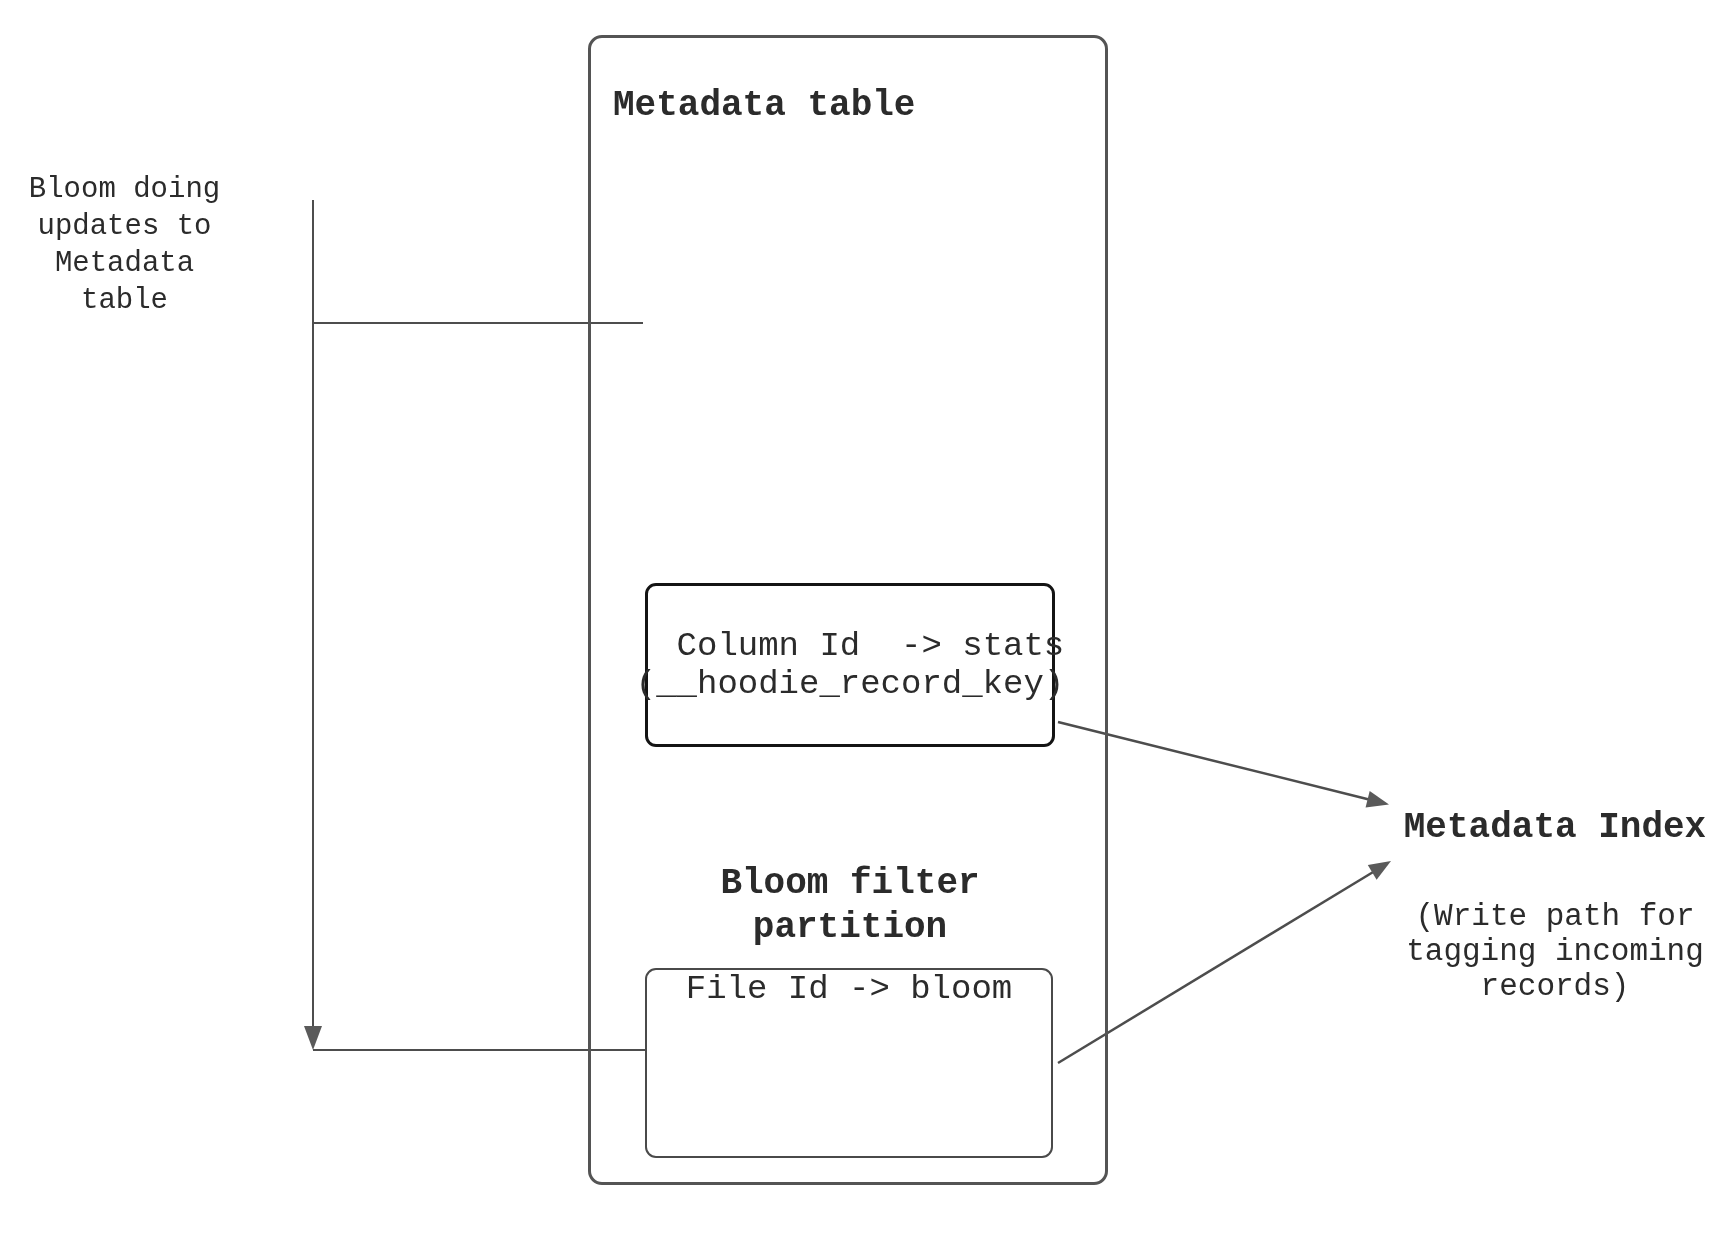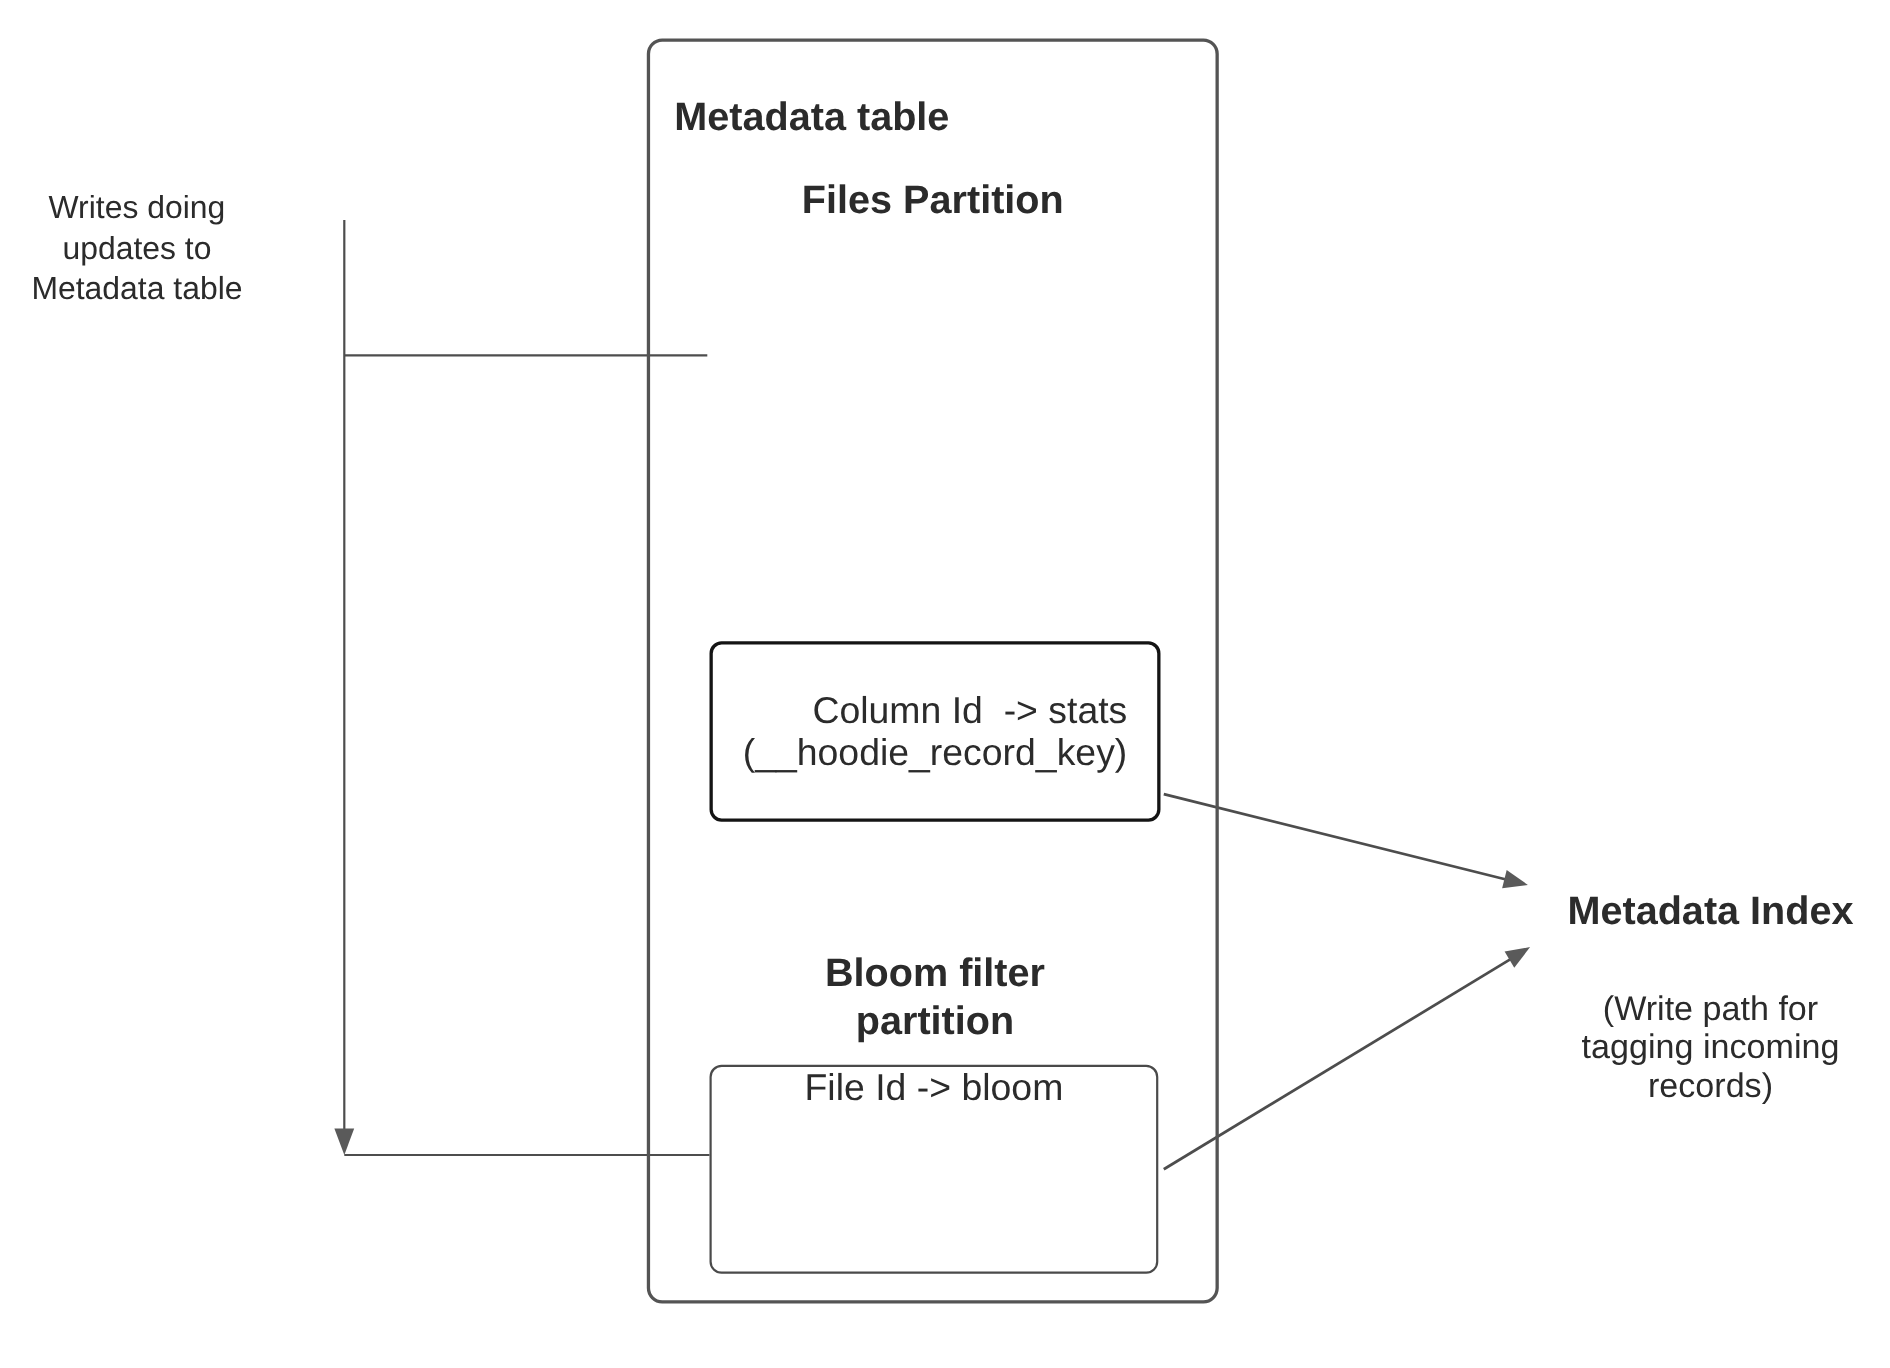--- a/index.html
+++ b/index.html
@@ -4,21 +4,21 @@
 <style>
   html,body{margin:0;padding:0;background:#ffffff;}
   .canvas{
     position:relative;
     width:1718px;height:1244px;
     background:#ffffff;
     font-family:"Liberation Sans", sans-serif;
     color:var(--text,#2b2b2b);
     overflow:hidden;
   }
-  .abs{position:absolute;}
+  .abs{position:absolute;font-family:Liberation Mono, monospace;}
   .pre{white-space:pre-wrap;}
   .center{text-align:center;}
 
   .note{
     left:12px;top:171px;width:225px;
     font-size:29px;line-height:37px;
   }
 
   .outer-box{
     left:588px;top:35px;width:520px;height:1150px;
@@ -93,29 +93,28 @@
 
     <path class="connector-line" d="M313 1050 L645 1050"></path>
 
     <path class="connector-line diag" d="M1058 722 L1371 800"></path>
     <polygon class="arrowhead" points="1389,804.5 1365.6,807.4 1369.7,791"></polygon>
 
     <path class="connector-line diag" d="M1058 1063 L1374 871.5"></path>
     <polygon class="arrowhead" points="1391,861 1376.6,879.7 1367.8,865.1"></polygon>
   </svg>
 
-  <div class="abs note pre center">Writes doing
+  <div class="abs note pre center">Bloom doing
 updates to
 Metadata table</div>
 
   <div class="abs outer-box"></div>
 
   <div class="abs table-title">Metadata table</div>
 
-  <div class="abs part-heading files-heading pre">Files Partition</div>
 
   <div class="abs part-box stats-box">
     <div class="body pre">Column Id  -&gt; stats
 (__hoodie_record_key)</div>
   </div>
 
   <div class="abs part-heading bloom-heading pre">Bloom filter
 partition</div>
   <div class="abs part-box bloom-box">
     <div class="body pre">File Id -&gt; bloom</div>

